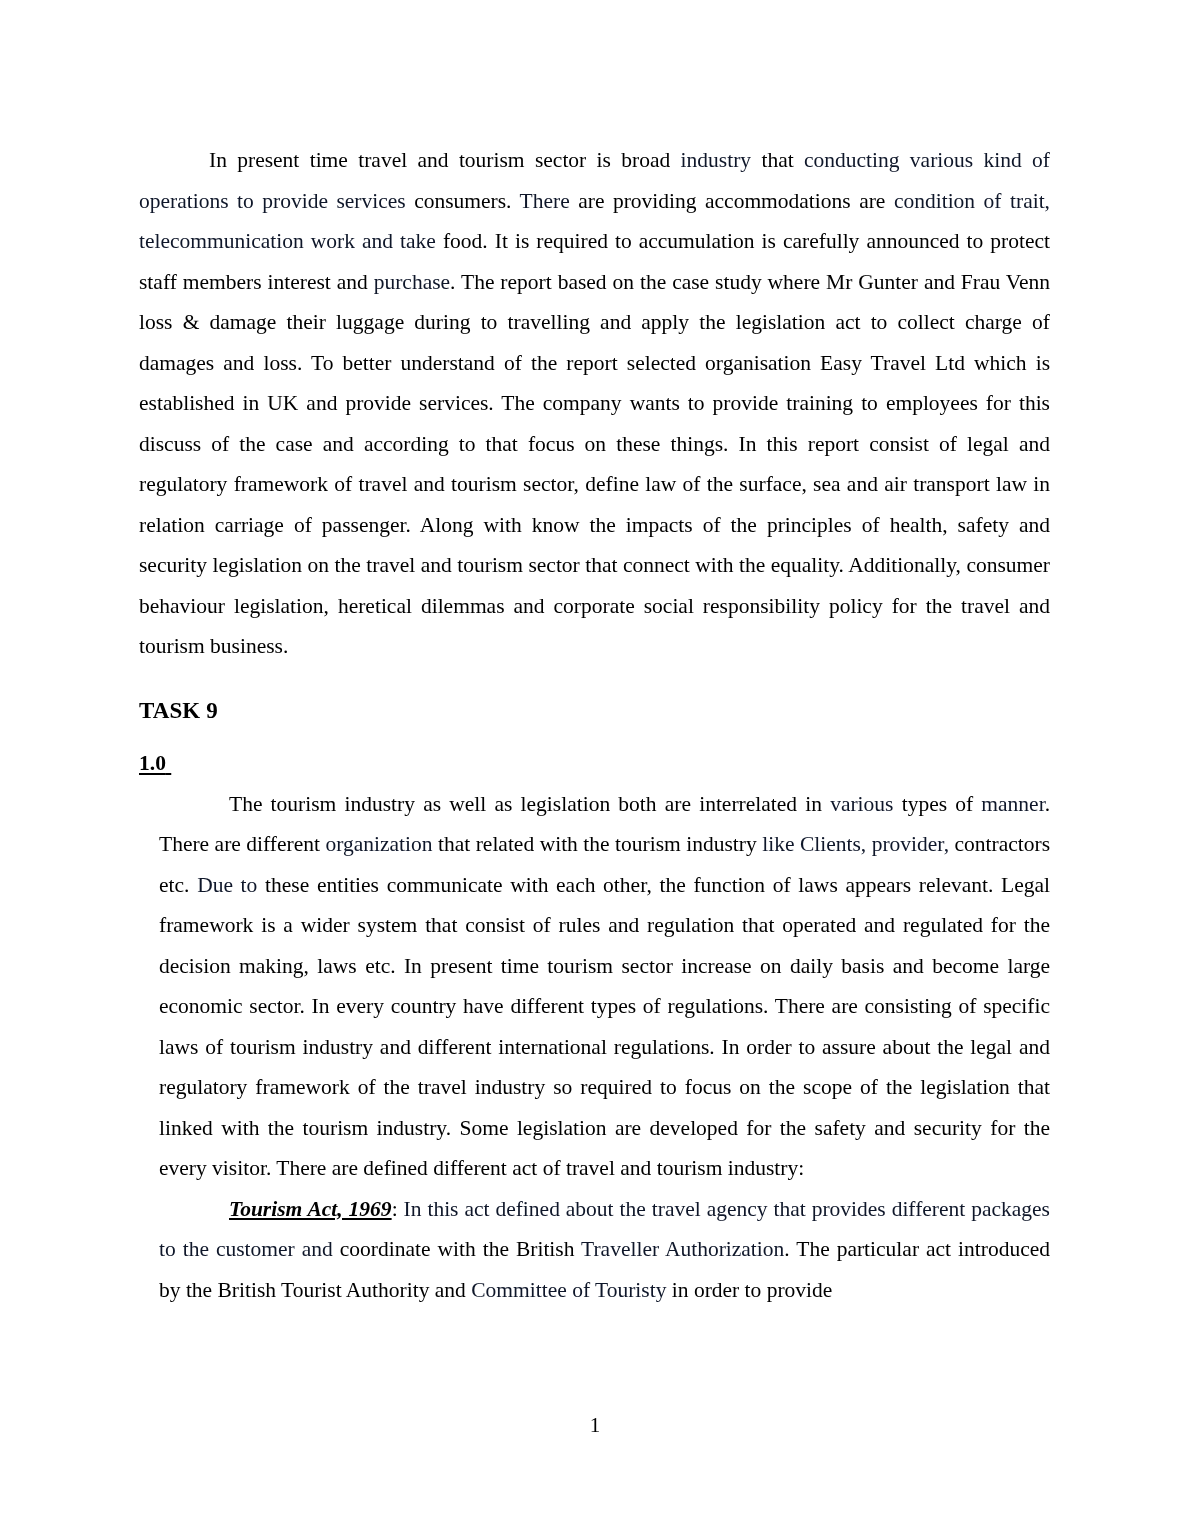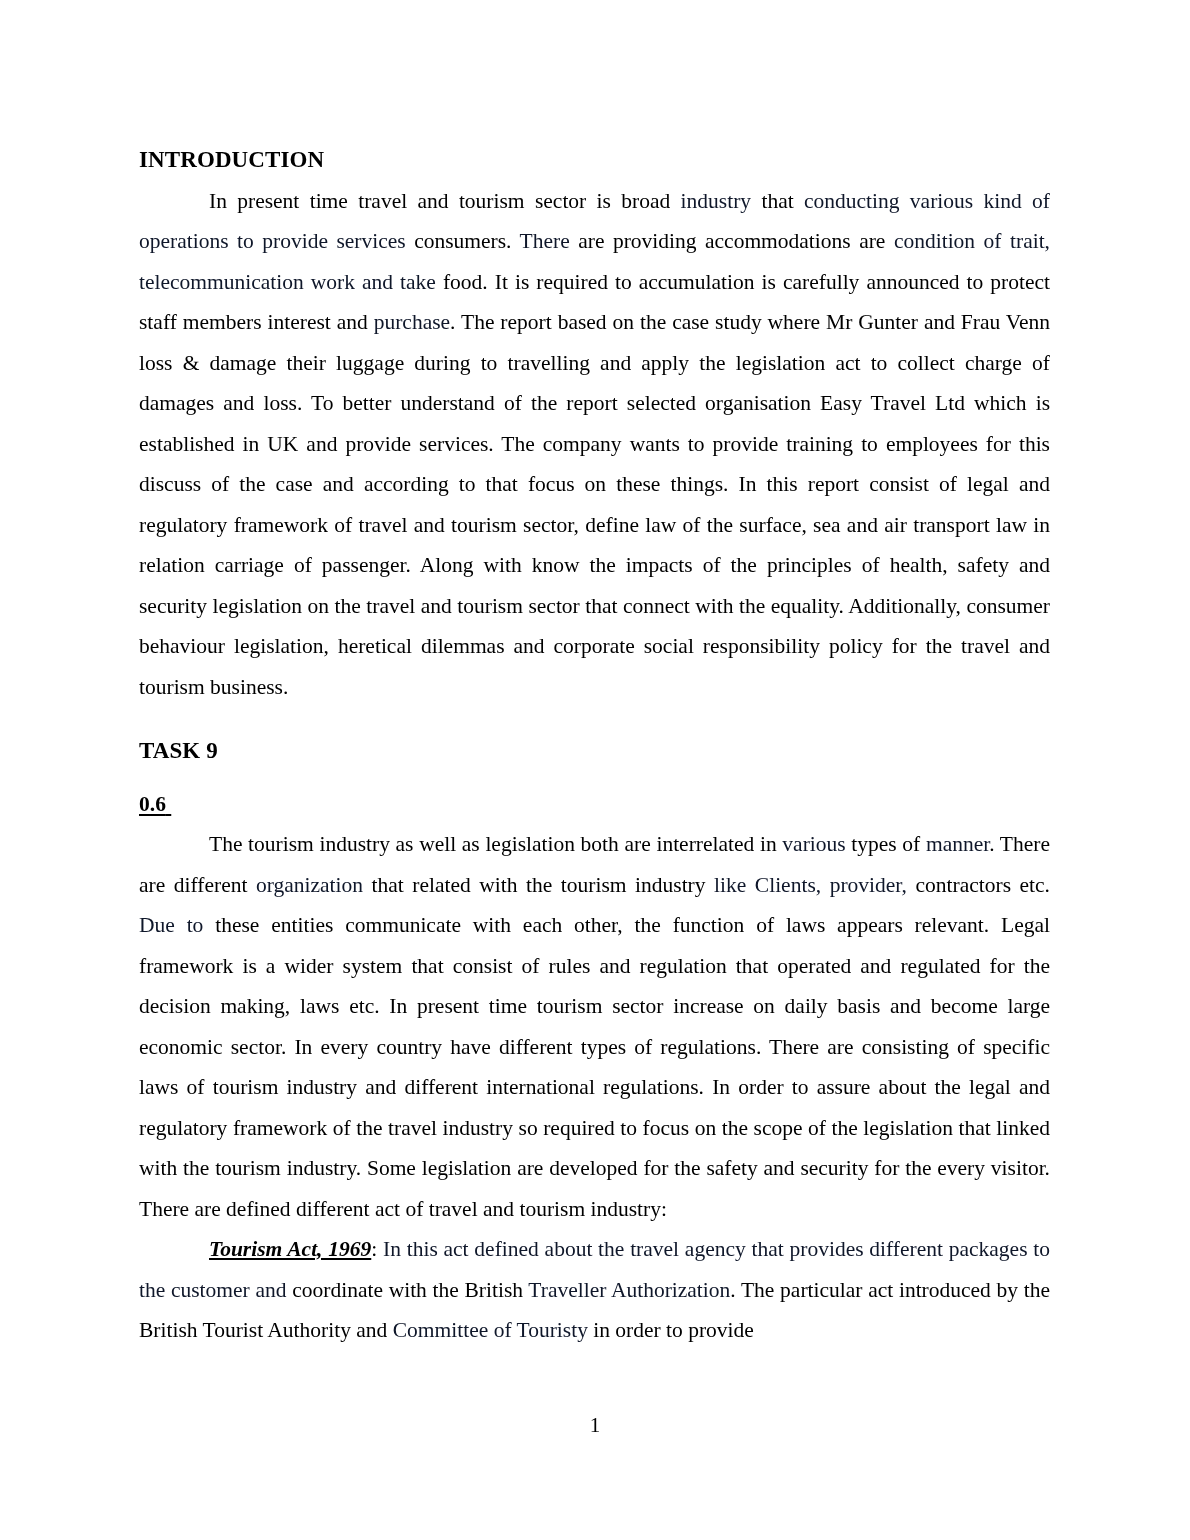--- a/index.html
+++ b/index.html
@@ -52,20 +52,21 @@
     text-align: justify;
     text-justify: inter-word;
     margin: 0;
     padding: 0;
     text-indent: 70px;
     -webkit-hyphens: none;
     hyphens: none;
   }
   p.body-par.tight {
     margin-top: 0px;
+    margin-left: 20px;
   }
   .red {
     color: #0f172a;
   }
   .bi {
     font-weight: bold;
     font-style: italic;
     text-decoration: underline;
   }
   .page-number {
@@ -79,27 +80,26 @@
     color: #000000;
   }
 </style>
 </head>
 <body>
 
 <div class="page">
 
   <div class="content">
 
-    <h1 class="doc-heading">INTRODUCTION</h1>
 
     <p class="body-par"><span>In present time travel and tourism sector is broad </span><span class="red">industry</span><span> that </span><span class="red">conducting various kind of operations to provide services</span><span> consumers. </span><span class="red">There</span><span> are providing accommodations are </span><span class="red">condition of trait, telecommunication work and take</span><span> food. It is required to accumulation is carefully announced to protect staff members interest and </span><span class="red">purchase</span><span>. The report based on the case study where Mr Gunter and Frau Venn loss &amp; damage their luggage during to travelling and apply the legislation act to collect charge of damages and loss. To better understand of the report selected organisation Easy Travel Ltd which is established in UK and provide services. The company wants to provide training to employees for this discuss of the case and according to that focus on these things. In this report consist of legal and regulatory framework of travel and tourism sector, define law of the surface, sea and air transport law in relation carriage of passenger. Along with know the impacts of the principles of health, safety and security legislation on the travel and tourism sector that connect with the equality. Additionally, consumer behaviour legislation, heretical dilemmas and corporate social responsibility policy for the travel and tourism business.</span></p>
 
     <h1 class="doc-heading spaced-top">TASK 9</h1>
 
-    <div class="subheading"><span class="u">0.6</span><span class="u">&nbsp;</span></div>
+    <div class="subheading"><span class="u">1.0</span><span class="u">&nbsp;</span></div>
 
     <p class="body-par tight"><span>The tourism industry as well as legislation both are interrelated in </span><span class="red">various</span><span> types of </span><span class="red">manner</span><span>. There are different </span><span class="red">organization</span><span> that related with the tourism industry </span><span class="red">like Clients, provider,</span><span> contractors etc. </span><span class="red">Due to</span><span> these entities communicate with each other, the function of laws appears relevant. Legal framework is a wider system that consist of rules and regulation that operated and regulated for the decision making, laws etc. In present time tourism sector increase on daily basis and become large economic sector. In every country have different types of regulations. There are consisting of specific laws of tourism industry and different international regulations. In order to assure about the legal and regulatory framework of the travel industry so required to focus on the scope of the legislation that linked with the tourism industry. Some legislation are developed for the safety and security for the every visitor. There are defined different act of travel and tourism industry:</span></p>
 
     <p class="body-par tight"><span class="bi">Tourism Act, 1969</span><span>: </span><span class="red">In this act defined about the travel agency that provides different packages to the customer and</span><span> coordinate with the British </span><span class="red">Traveller Authorization</span><span>. The particular act introduced by the British Tourist Authority and </span><span class="red">Committee of Touristy</span><span> in order to provide</span></p>
 
   </div>
 
   <div class="page-number">1</div>
 
 </div>

